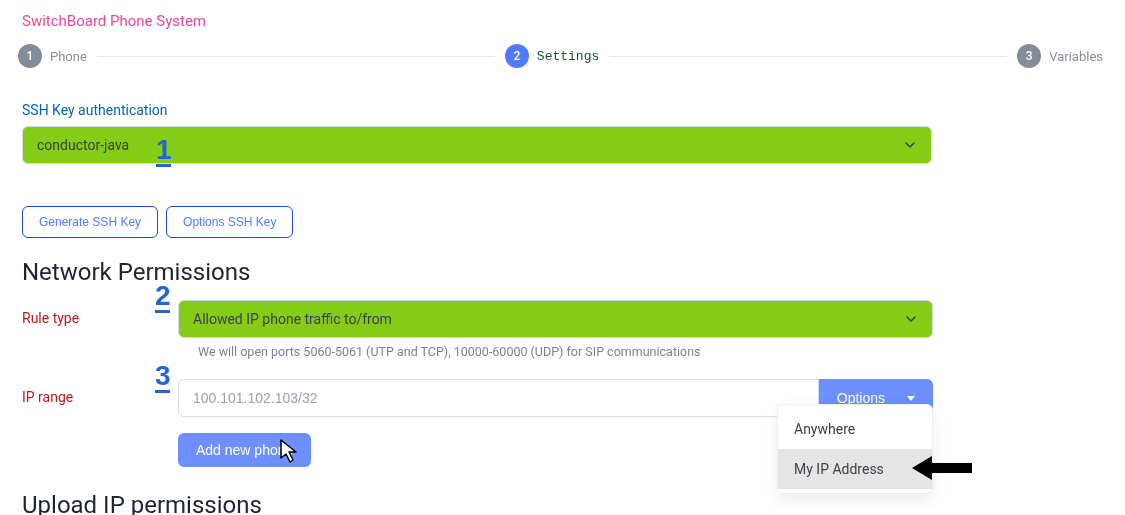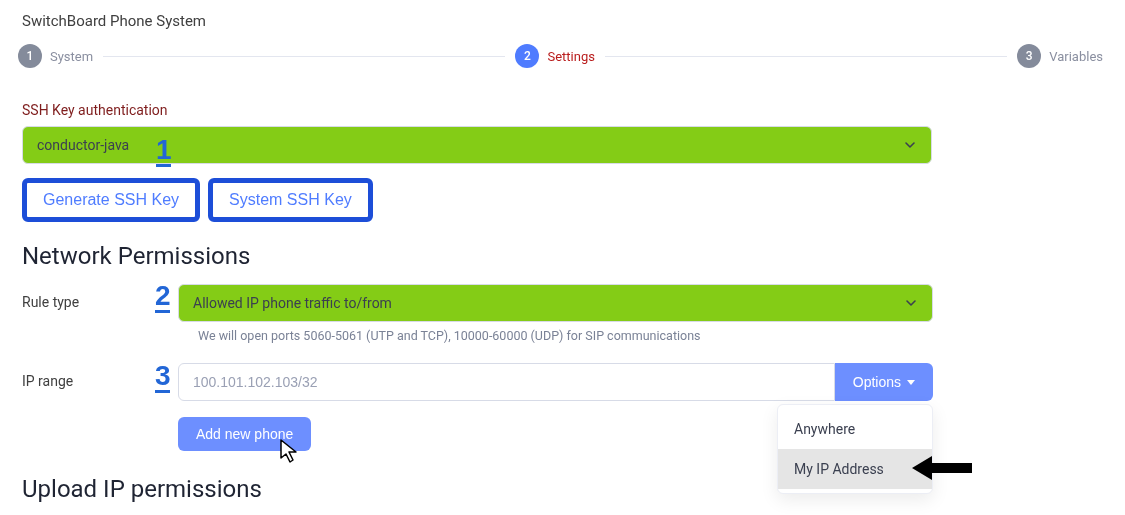--- a/index.html
+++ b/index.html
@@ -7,21 +7,21 @@
     font-family: -apple-system, BlinkMacSystemFont, "Segoe UI", Roboto, Arial, sans-serif;
     background: #ffffff;
     color: #1f2433;
     font-size: 14px;
     width: 1125px;
     height: 515px;
     position: relative;
     padding: 12px 22px 0 22px;
   }
   .page-title {
-    color: #404040;
+    color: #ec4899;
     font-size: 15px;
     font-weight: 400;
     margin-bottom: 14px;
   }
   .stepper {
     display: flex;
     align-items: center;
     margin-bottom: 34px;
     margin-left: -4px;
   }
@@ -38,31 +38,31 @@
     font-weight: 500;
     margin-right: 8px;
     background: #848b9b;
     color: #fff;
   }
   .step.current .step-num { background: #4f7cff; }
   .step-label {
     font-size: 13px;
     color: #8a8fa0;
   }
-  .step.current .step-label { color: #b91c1c; }
+  .step.current .step-label { color: #14532d; font-family: Liberation Mono, monospace; }
   .step-line {
     flex: 1;
     height: 1px;
     background: #e3e6ef;
     margin: 0 10px;
   }
 
   .section-heading-small {
     font-size: 14px;
-    color: #7f1d1d;
+    color: #0369a1;
     margin-bottom: 8px;
   }
   .section-heading {
     font-size: 24px;
     color: #1f2433;
     font-weight: 400;
     margin: 20px 0 14px 0;
   }
 
   .select-field {
@@ -80,47 +80,48 @@
     cursor: pointer;
   }
   .chevron-down {
     width: 14px; height: 14px;
     border: none;
   }
   .chevron-down svg { display: block; }
 
   .btn-row { margin-top: 14px; display: flex; gap: 8px; }
   .btn-outline {
-    border: 5px solid #1d4ed8;
+    border: 1px solid #1d4ed8;
     color: #4f7cff;
     background: #fff;
     border-radius: 6px;
     padding: 8px 16px;
-    font-size: 16px;
-    cursor: pointer;
+    font-size: 12px;
+    cursor: pointer;
+    margin-top: 28px;
   }
   .btn-primary {
     border: none;
     background: #6d8fff;
     color: #fff;
     border-radius: 6px;
     padding: 9px 18px;
     font-size: 14px;
     cursor: pointer;
   }
 
   .form-row {
     display: flex;
     align-items: flex-start;
     margin-bottom: 6px;
   }
   .form-label-col {
     width: 156px;
     font-size: 14px;
-    color: #404040;
+    color: #b91c1c;
     padding-top: 10px;
   }
   .form-field-col {
     flex: 1;
   }
   .help-text {
     font-size: 12.5px;
     color: #7a8296;
     margin-top: 6px;
     margin-bottom: 14px;
@@ -143,21 +144,21 @@
   .text-input::placeholder { color: #9aa0b4; }
   .options-btn {
     height: 38px;
     border: none;
     background: #6d8fff;
     color: #fff;
     border-radius: 0 6px 6px 0;
     padding: 0 18px;
     font-size: 14px;
     cursor: pointer;
-    display: flex; align-items: center; gap: 6px;
+    display: flex; align-items: center; gap: 22px;
   }
   .caret {
     width: 0; height: 0;
     border-left: 4px solid transparent;
     border-right: 4px solid transparent;
     border-top: 5px solid #fff;
   }
 
   .annotation-num {
     position: absolute;
@@ -213,21 +214,21 @@
   }
 </style>
 </head>
 <body>
 
 <div class="page-title">SwitchBoard Phone System</div>
 
 <div class="stepper">
   <div class="step">
     <div class="step-num">1</div>
-    <div class="step-label">System</div>
+    <div class="step-label">Phone</div>
   </div>
   <div class="step-line"></div>
   <div class="step current">
     <div class="step-num">2</div>
     <div class="step-label">Settings</div>
   </div>
   <div class="step-line"></div>
   <div class="step">
     <div class="step-num">3</div>
     <div class="step-label">Variables</div>
@@ -240,21 +241,21 @@
   <span>conductor-java</span>
   <span class="chevron-down">
     <svg width="14" height="14" viewBox="0 0 14 14">
         <path d="M3 5l4 4 4-4" stroke="#3b4050" stroke-width="1.6" fill="none" stroke-linecap="round" stroke-linejoin="round"></path>
       </svg>
   </span>
 </div>
 
 <div class="btn-row">
   <button class="btn-outline">Generate SSH Key</button>
-  <button class="btn-outline">System SSH Key</button>
+  <button class="btn-outline">Options SSH Key</button>
 </div>
 
 <div class="section-heading">Network Permissions</div>
 
 <div class="form-row">
   <div class="form-label-col">Rule type</div>
   <div class="form-field-col">
     <div class="select-field" style="width:755px">
       <span>Allowed IP phone traffic to/from</span>
       <span class="chevron-down">

